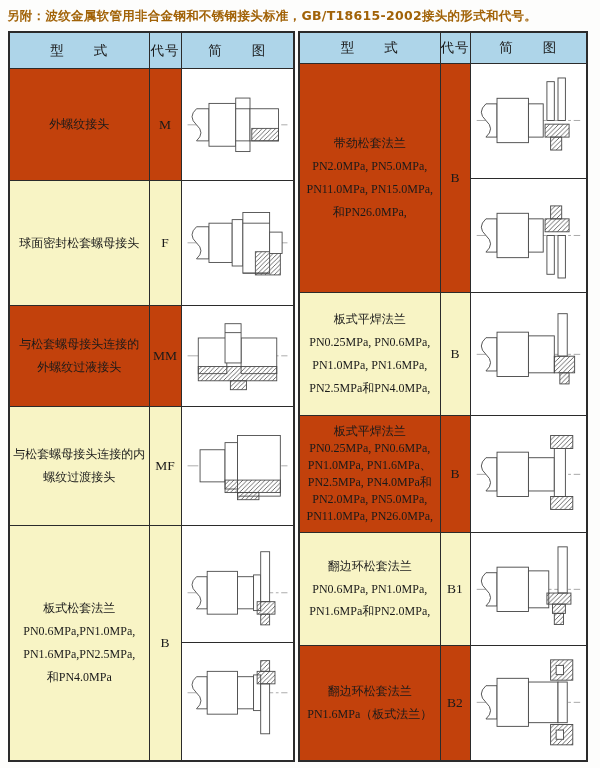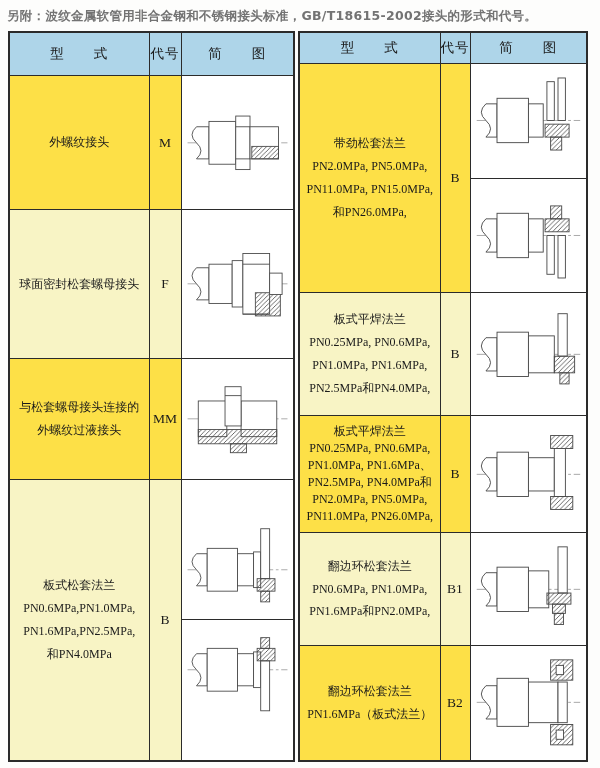--- a/index.html
+++ b/index.html
@@ -8,31 +8,31 @@
     background:#fdfdfc;
     font-family:"Liberation Serif","DejaVu Serif",serif;
     color:#1a1a1a;
     -webkit-font-smoothing:antialiased;
   }
   .page{width:600px;height:768px;overflow:hidden;position:relative;}
   .title{
     font-family:"DejaVu Sans","Liberation Sans",sans-serif;
     font-weight:bold;
     font-size:12.5px;
-    color:#737373;
+    color:#a16207;
     padding:8px 6px 6px 7px;
     letter-spacing:0.3px;
     white-space:nowrap;
   }
   .tables{display:flex;gap:3px;margin-left:8px;}
   table.jt{
     border-collapse:collapse;
     table-layout:fixed;
     border:2px solid var(--border,#2b2b2b);
-    background:#fde047;
+    background:#c2410c;
   }
   table.jt td,table.jt th{
     border:1px solid var(--border,#2b2b2b);
     padding:0;
     vertical-align:middle;
     overflow:hidden;
   }
   th.hdr{
     background:var(--header-bg,#aed5e9);
     font-weight:normal;
@@ -150,20 +150,44 @@
                     <rect x="64" y="28" width="40" height="40" fill="#fff" stroke="#4a4a4a" stroke-width="1"></rect>
                     <rect x="46" y="12" width="18" height="44" fill="#fff" stroke="#4a4a4a" stroke-width="1"></rect>
                     <line x1="46" y1="22" x2="64" y2="22" stroke="#4a4a4a" stroke-width="1"></line>
                     <rect x="16" y="60" width="88" height="16" fill="url(#hp2)" stroke="#4a4a4a" stroke-width="1"></rect>
                     <rect x="52" y="76" width="18" height="10" fill="url(#hp2)" stroke="#4a4a4a" stroke-width="1"></rect>
                   </svg>
                 </div>
               </div>
         </td>
       </tr>
+      <tr class="hl" style="height:102px">
+        <td class="type">与松套螺母接头连接的内
+螺纹过渡接头</td>
+        <td class="code">MF</td>
+        <td class="diag">
+          <div class="stack">
+                <div class="sub">
+                  <svg viewBox="0 0 120 96" preserveAspectRatio="xMidYMid meet">
+                    <defs>
+                      <pattern id="hp3" patternUnits="userSpaceOnUse" width="5" height="5">
+                        <line x1="0" y1="5" x2="5" y2="0" stroke="#4a4a4a" stroke-width="0.9"></line>
+                      </pattern>
+                    </defs>
+                    <line x1="4" y1="48" x2="116" y2="48" stroke="#8a8a8a" stroke-width="0.8" stroke-dasharray="12 3 3 3"></line>
+                    <rect x="18" y="30" width="28" height="36" fill="#fff" stroke="#4a4a4a" stroke-width="1"></rect>
+                    <rect x="46" y="22" width="14" height="52" fill="#fff" stroke="#4a4a4a" stroke-width="1"></rect>
+                    <rect x="60" y="14" width="48" height="68" fill="#fff" stroke="#4a4a4a" stroke-width="1"></rect>
+                    <rect x="46" y="64" width="62" height="14" fill="url(#hp3)" stroke="#4a4a4a" stroke-width="1"></rect>
+                    <rect x="60" y="78" width="24" height="8" fill="url(#hp3)" stroke="#4a4a4a" stroke-width="1"></rect>
+                  </svg>
+                </div>
+              </div>
+        </td>
+      </tr>
       <tr class="hl" style="height:200px">
         <td class="type">板式松套法兰
 PN0.6MPa,PN1.0MPa,
 PN1.6MPa,PN2.5MPa,
 和PN4.0MPa</td>
         <td class="code">B</td>
         <td class="diag">
           <div class="stack" style="height:200px">
             <div class="sub">
                   <svg viewBox="0 0 120 96" preserveAspectRatio="xMidYMid meet">

